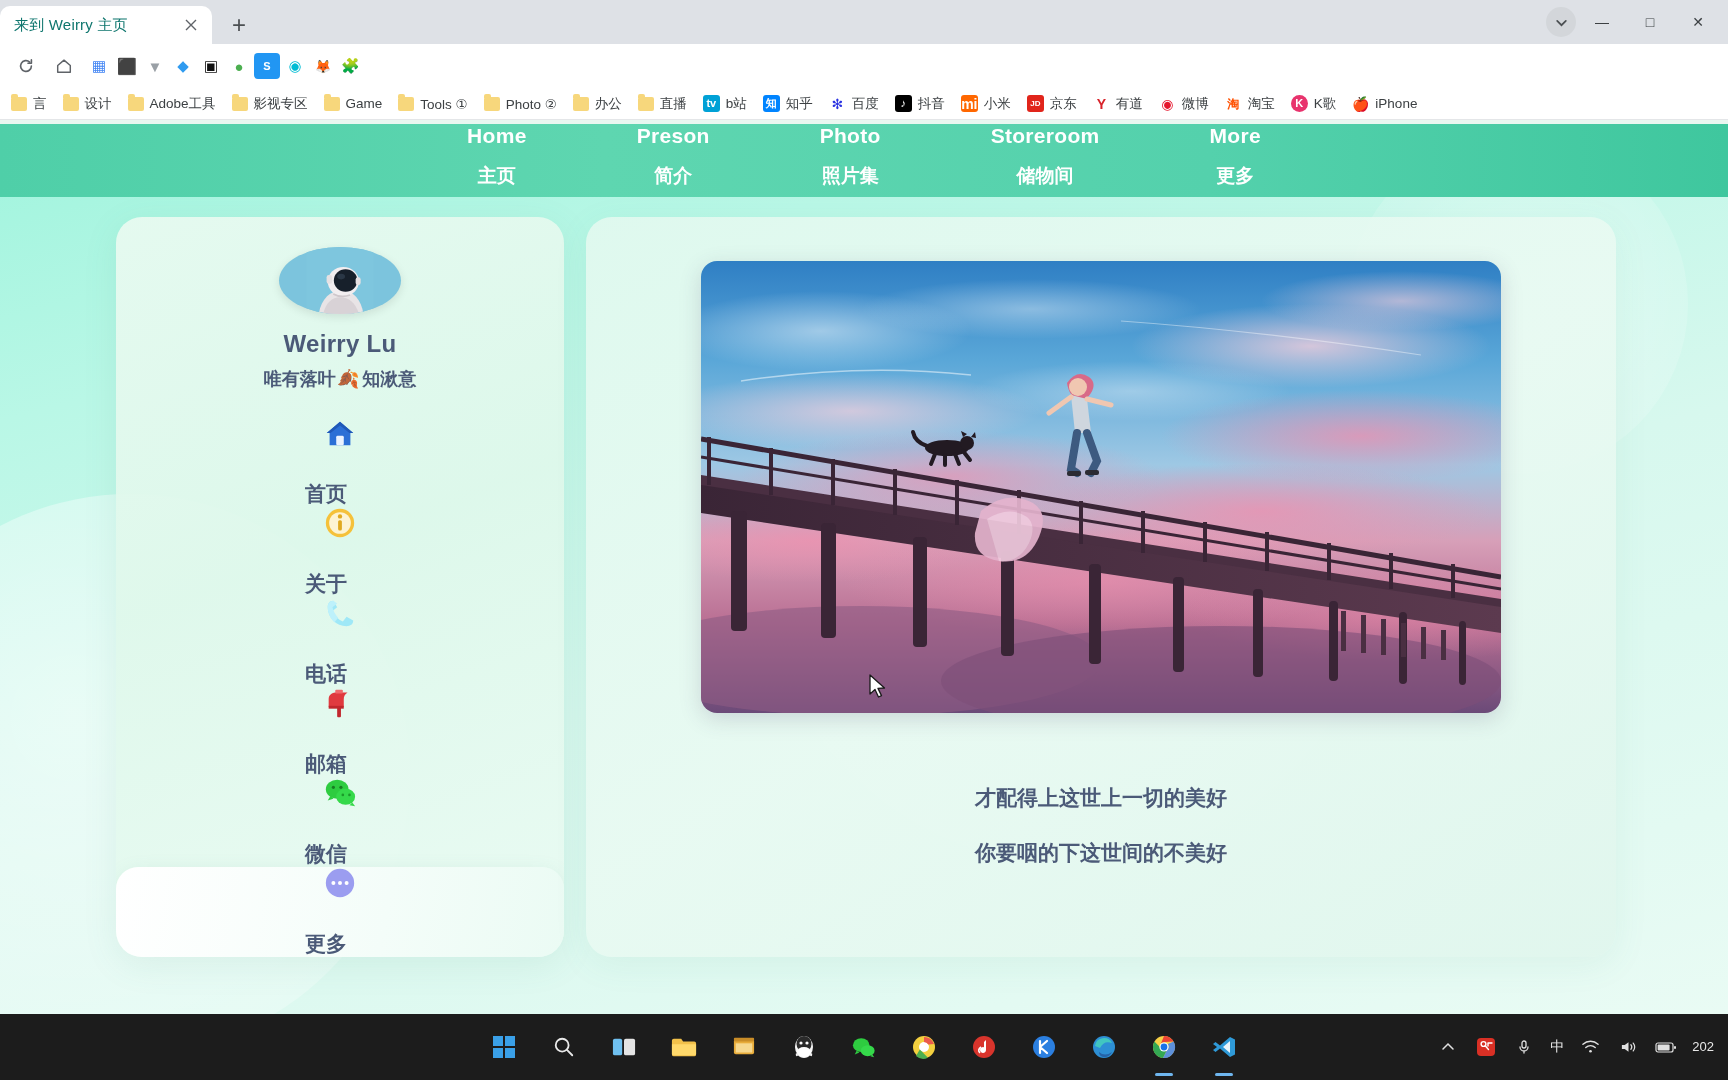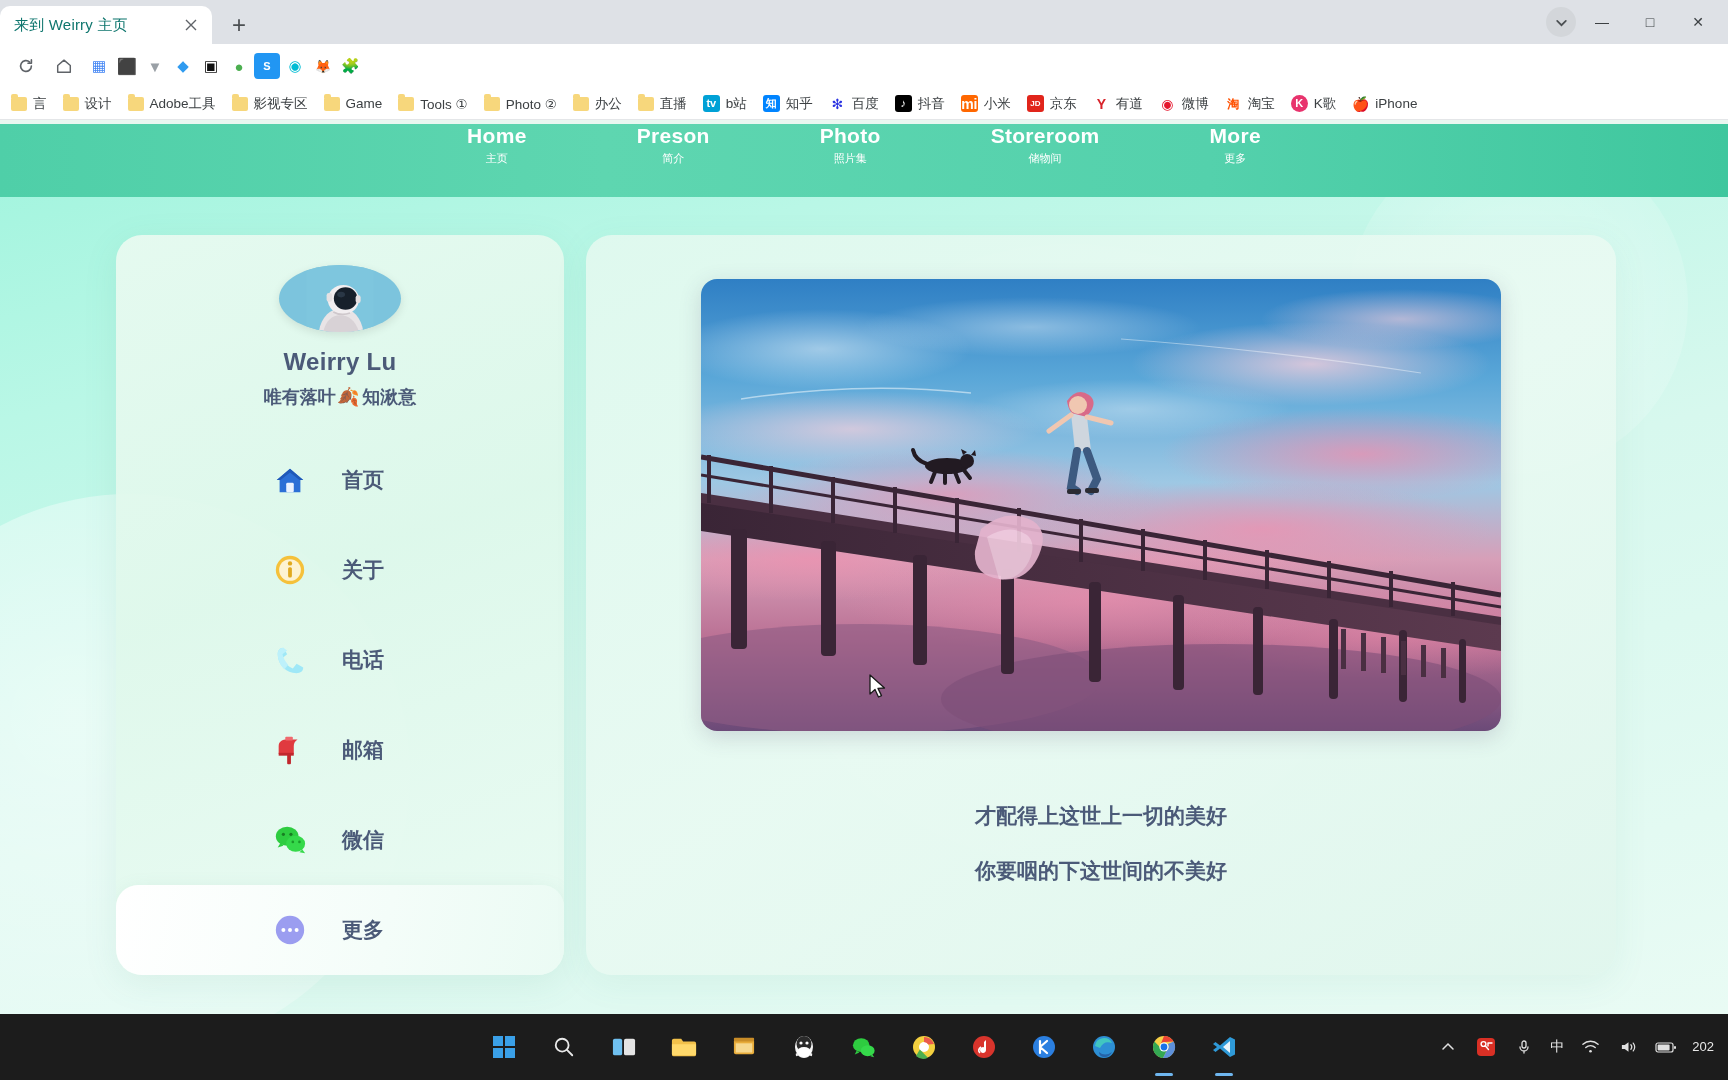--- a/index.html
+++ b/index.html
@@ -109,25 +109,25 @@
     background: radial-gradient(circle at 50% 50%, rgba(255,255,255,.40), rgba(255,255,255,.05)); }
 
   .topnav {
     position: relative; height: 73px; width: 100%;
     background: linear-gradient(90deg, #4fcfa8 0%, #5ed6b0 35%, #54d1ac 70%, #3fc79e 100%);
     display: flex; align-items: flex-start; justify-content: center; gap: 110px;
     z-index: 3;
   }
   .navitem { text-align: center; color: #ffffff; line-height: 1.18; }
   .navitem .en { font-size: 21px; font-weight: bold; letter-spacing: .3px; }
-  .navitem .cn { font-size: 11px; font-weight: normal; margin-top: 3px; }
+  .navitem .cn { font-size: 19px; font-weight: bold; margin-top: 16px; }
 
   .stage {
     position: relative; z-index: 2; display: flex; gap: 22px;
-    padding: 38px 0 0 116px;
+    padding: 20px 0 0 116px;
   }
 
   
   .sidecard {
     width: 448px; height: 740px; border-radius: 26px;
     background: linear-gradient(160deg, rgba(231,250,240,.96) 0%, rgba(223,248,235,.93) 45%, rgba(234,251,243,.95) 100%);
     box-shadow: 0 8px 34px rgba(80,150,130,.10);
     padding-top: 30px; display: flex; flex-direction: column; align-items: center;
     overflow: hidden;
   }
@@ -140,21 +140,21 @@
     margin-top: 16px; font-size: 24px; font-weight: bold; color: #4b5a78;
     letter-spacing: .3px;
   }
   .ptag {
     margin-top: 9px; font-size: 18px; font-weight: bold; color: #4b5a78;
     display: flex; align-items: center; gap: 2px;
   }
   .menu { margin-top: 26px; width: 100%; }
   .mitem {
     height: 90px; display: flex; align-items: center; justify-content: center;
-    gap: 30px; border-radius: 22px; margin: 0 0px;
+    gap: 30px; border-radius: 22px; margin: 0 0px; flex-direction: column;
   }
   .mitem.active {
     background: linear-gradient(100deg, #ffffff 0%, #f4fdf9 60%, #ebfbf4 100%);
     box-shadow: 0 3px 18px rgba(90,160,140,.10);
   }
   .micon { width: 44px; display:flex; align-items:center; justify-content:center; }
   .micon svg { display:block; }
   .mlabel { font-size: 21px; font-weight: bold; color: #4b5a78; width: 70px; }
 
   

